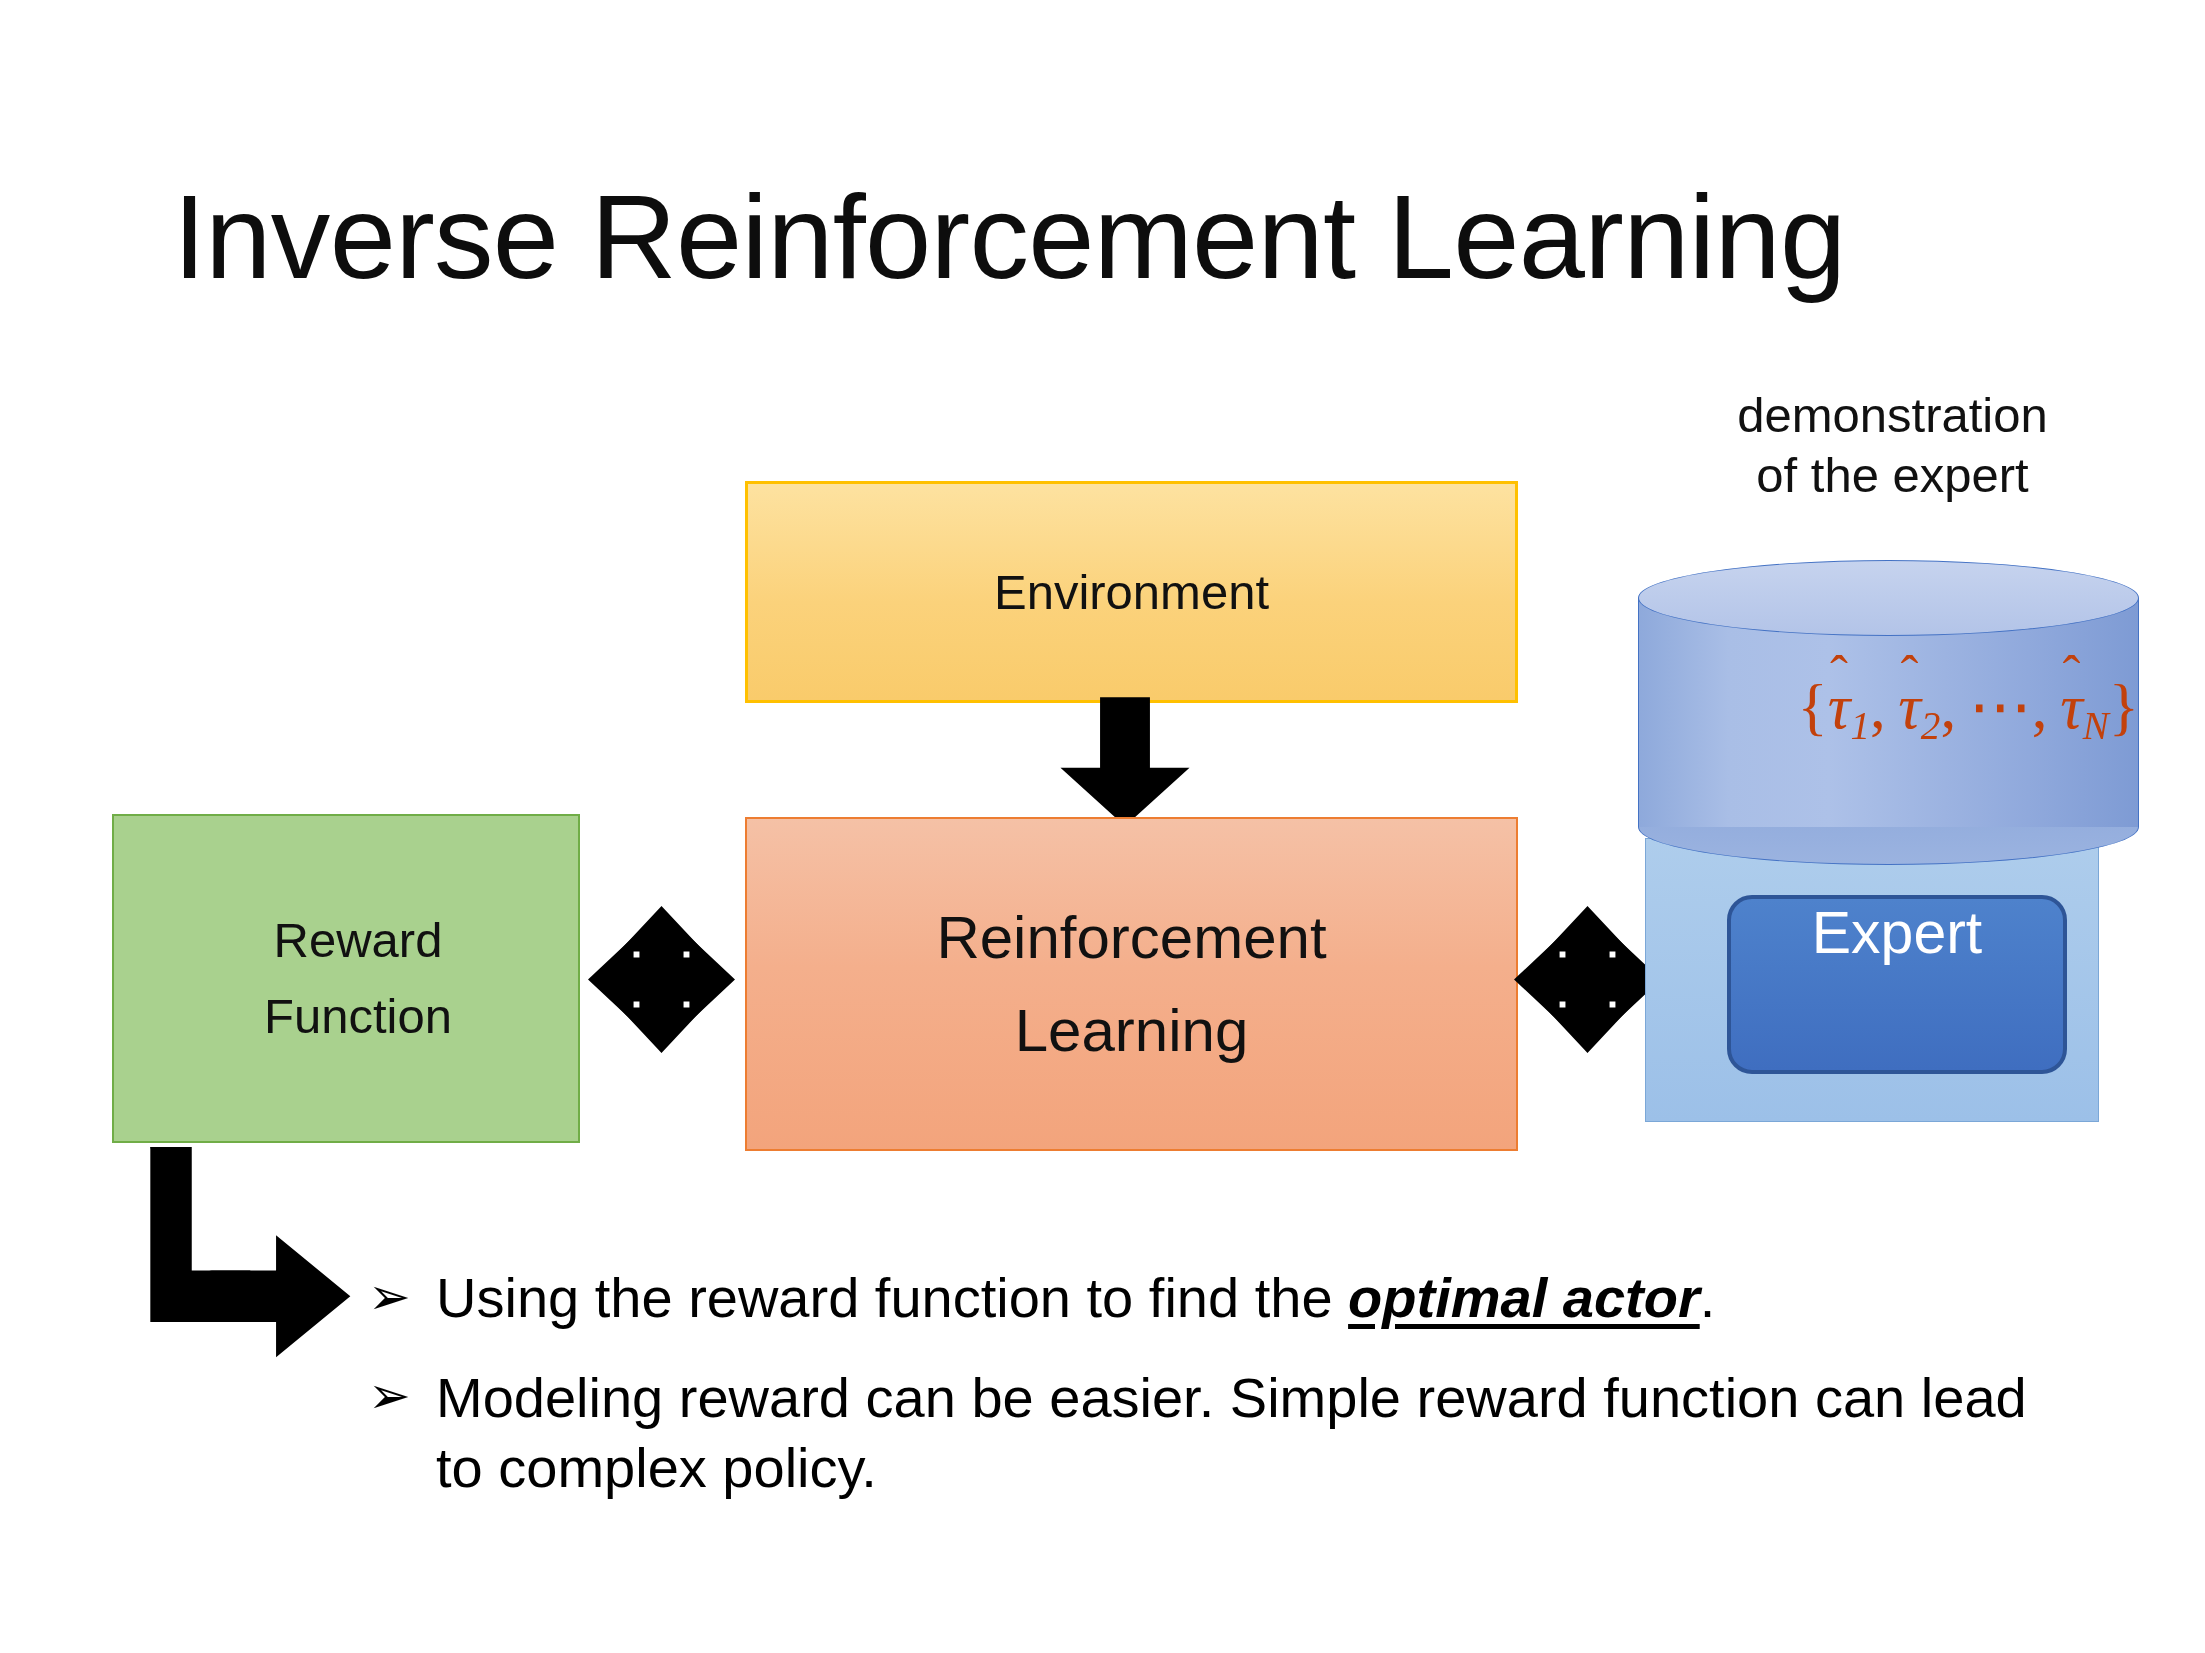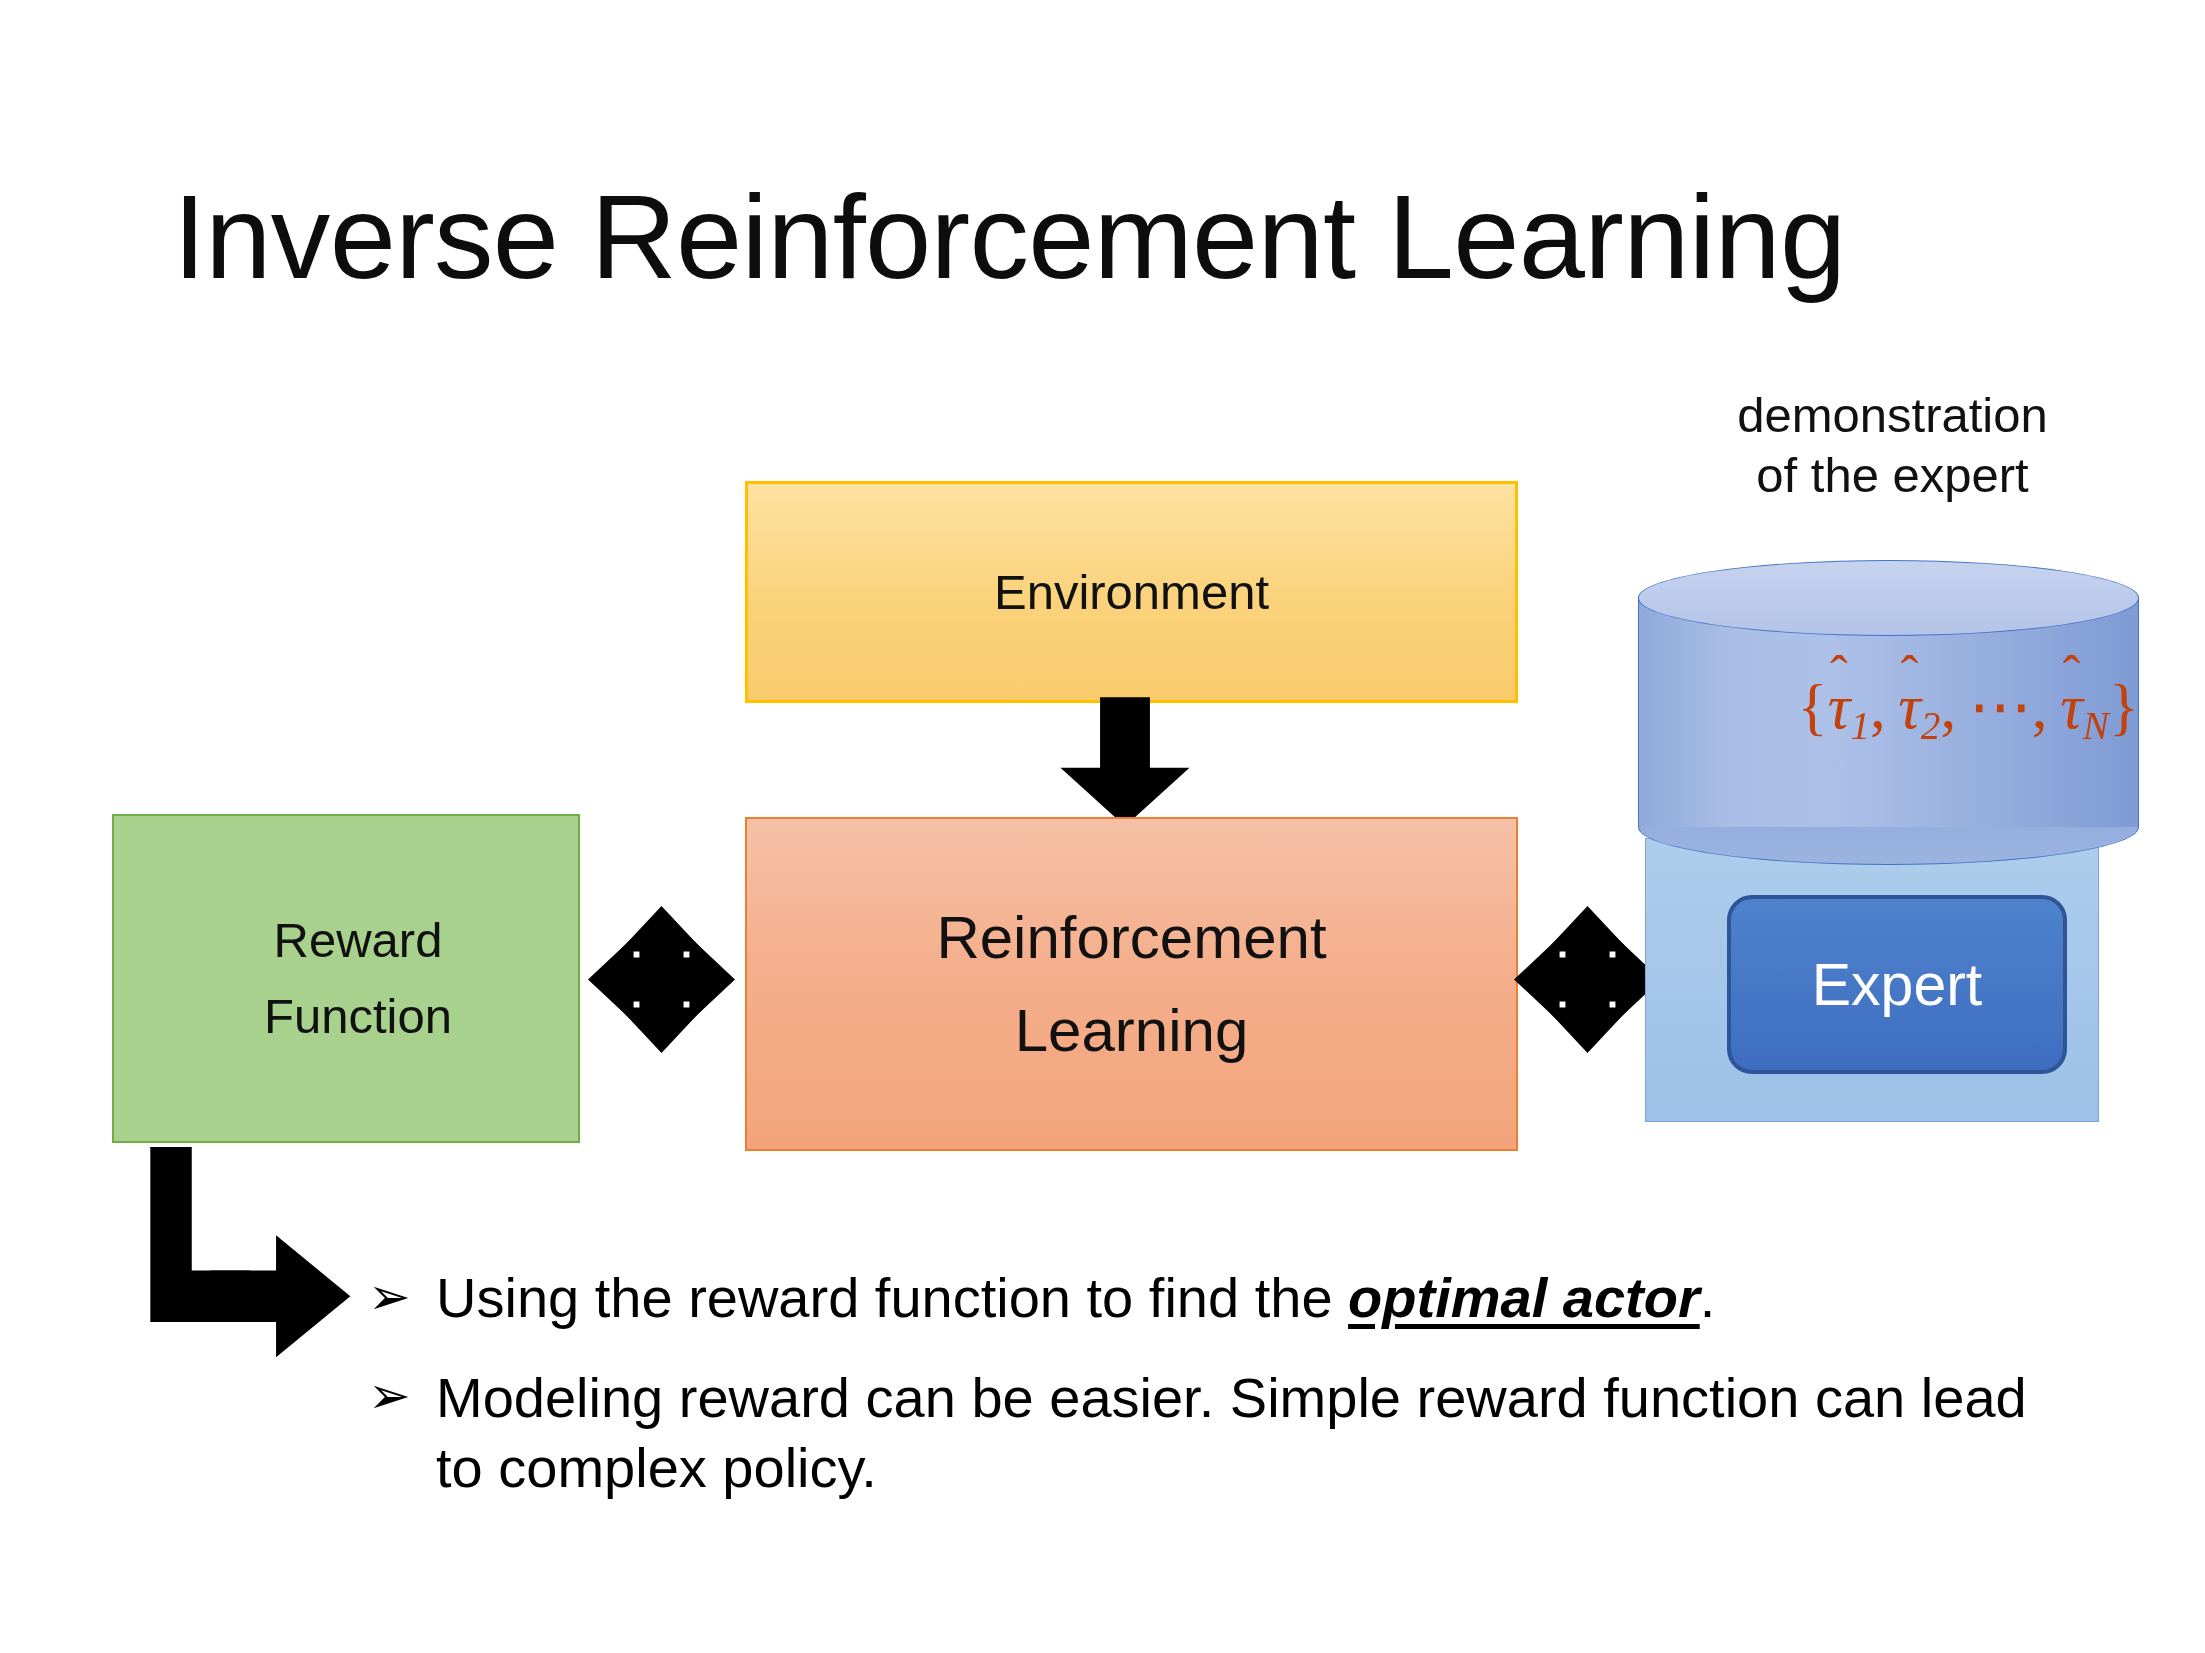--- a/index.html
+++ b/index.html
@@ -99,21 +99,21 @@
     font-style:normal;font-size:.85em;
   }
   .cyl-label sub{font-style:italic;font-size:.62em;vertical-align:-.28em;}
 
   .expert-chip{
     position:absolute;left:1727px;top:895px;width:340px;height:179px;
     border-radius:25px;
     background:linear-gradient(180deg,#4E82CC 0%,#3F6EC0 100%);
     border:4.4px solid #2E5597;
     box-sizing:border-box;
-    display:flex;align-items:center;justify-content:center;
+    display:flex;align-items:flex-start;justify-content:center;
     color:#fff;font-size:59px;
   }
 
   
   .down-arrow{position:absolute;left:1059px;top:697px;width:132px;height:131px;}
   .quad-arrow{position:absolute;width:147px;height:147px;}
   .quad-left{left:588px;top:906px;}
   .quad-right{left:1514px;top:906px;}
   .bent-arrow{position:absolute;left:140px;top:1147px;width:228px;height:250px;}
 

